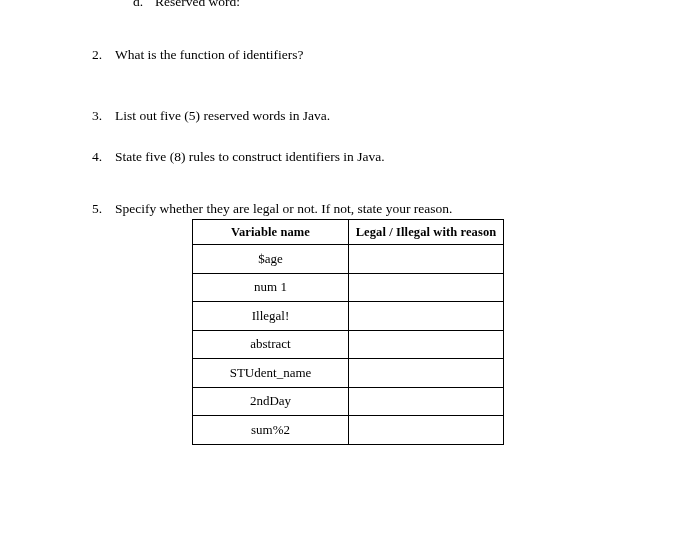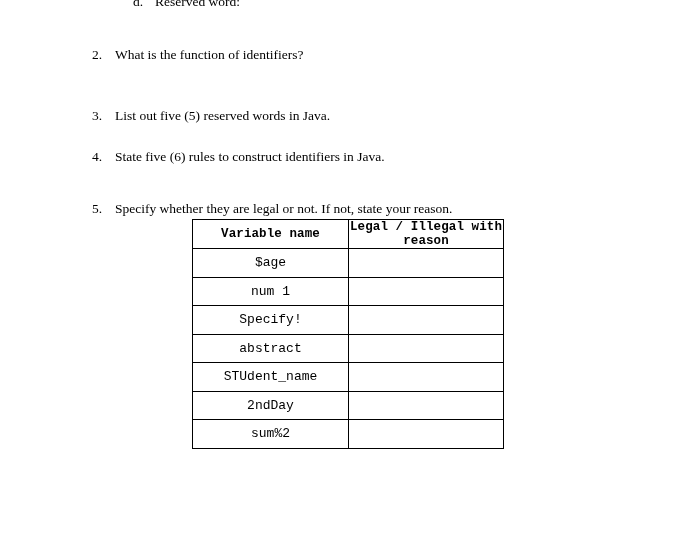--- a/index.html
+++ b/index.html
@@ -73,21 +73,20 @@
     font-size: 13px;
     background: #ffffff;
   }
   .vartable th,
   .vartable td {
     border: 1.6px solid #000000;
     text-align: center;
     vertical-align: middle;
     padding: 0;
     font-weight: normal;
-    font-family: Liberation Mono, monospace;
   }
   .vartable thead th {
     height: 24px;
     font-weight: bold;
     font-size: 12.5px;
     letter-spacing: 0.1px;
   }
   .vartable tbody td {
     height: 27.5px;
     font-size: 13px;
@@ -108,21 +107,21 @@
 
   <div class="qitem" id="q2">
     <span class="q-marker">2.</span><span class="q-text">What is the function of identifiers?</span>
   </div>
 
   <div class="qitem" id="q3">
     <span class="q-marker">3.</span><span class="q-text">List out five (5) reserved words in Java.</span>
   </div>
 
   <div class="qitem" id="q4">
-    <span class="q-marker">4.</span><span class="q-text">State five (6) rules to construct identifiers in Java.</span>
+    <span class="q-marker">4.</span><span class="q-text">State five (8) rules to construct identifiers in Java.</span>
   </div>
 
   <div class="qitem" id="q5">
     <span class="q-marker">5.</span><span class="q-text">Specify whether they are legal or not. If not, state your reason.</span>
   </div>
 
   <table class="vartable">
     <colgroup>
       <col class="col-name">
       <col class="col-reason">
@@ -136,21 +135,21 @@
     <tbody>
       <tr>
         <td>$age</td>
         <td class="cell-empty"></td>
       </tr>
       <tr>
         <td>num 1</td>
         <td class="cell-empty"></td>
       </tr>
       <tr>
-        <td>Specify!</td>
+        <td>Illegal!</td>
         <td class="cell-empty"></td>
       </tr>
       <tr>
         <td>abstract</td>
         <td class="cell-empty"></td>
       </tr>
       <tr>
         <td>STUdent_name</td>
         <td class="cell-empty"></td>
       </tr>

